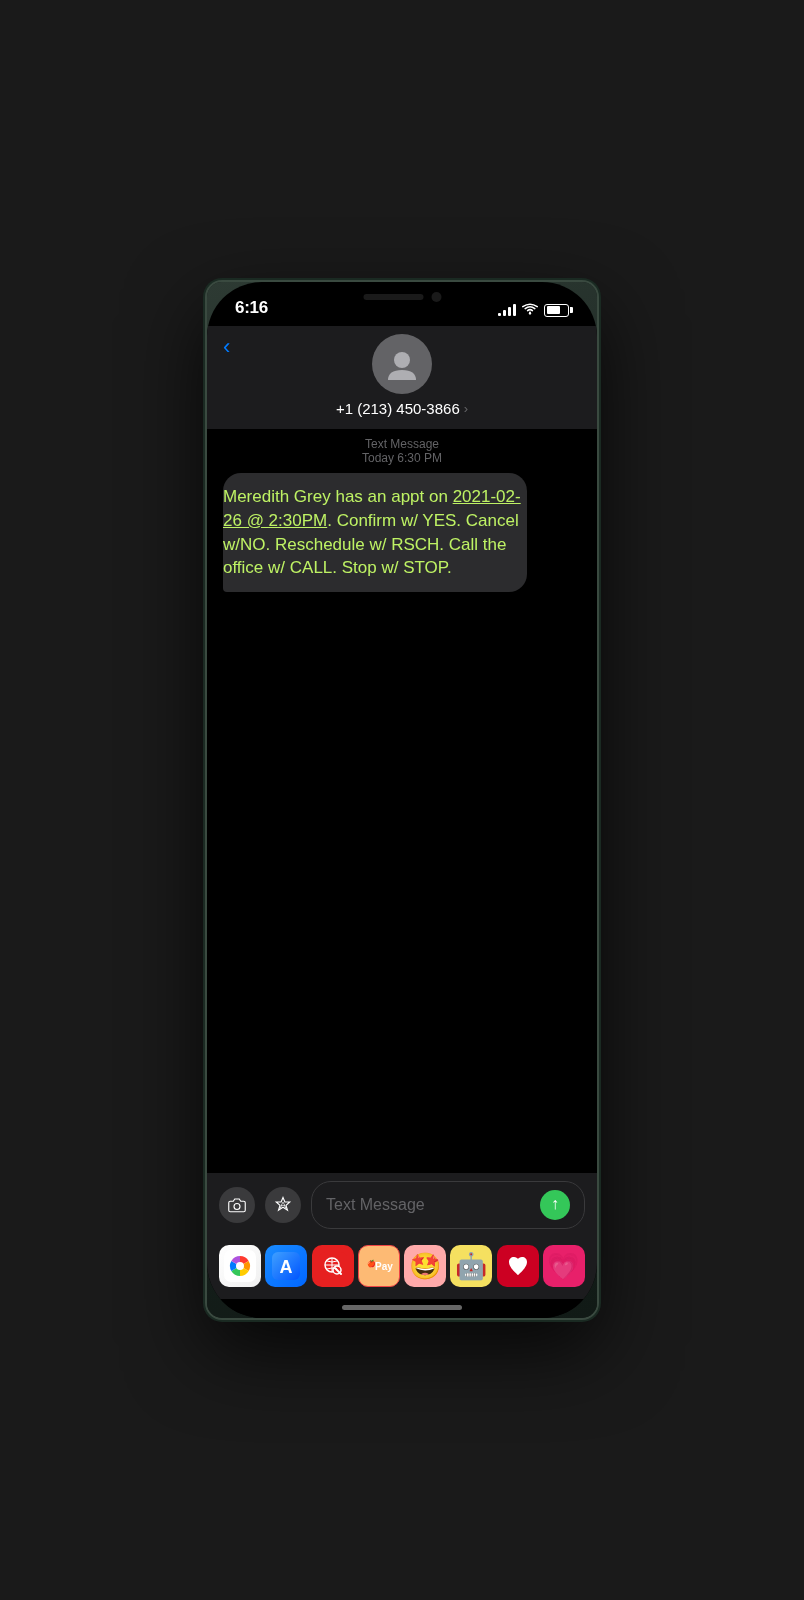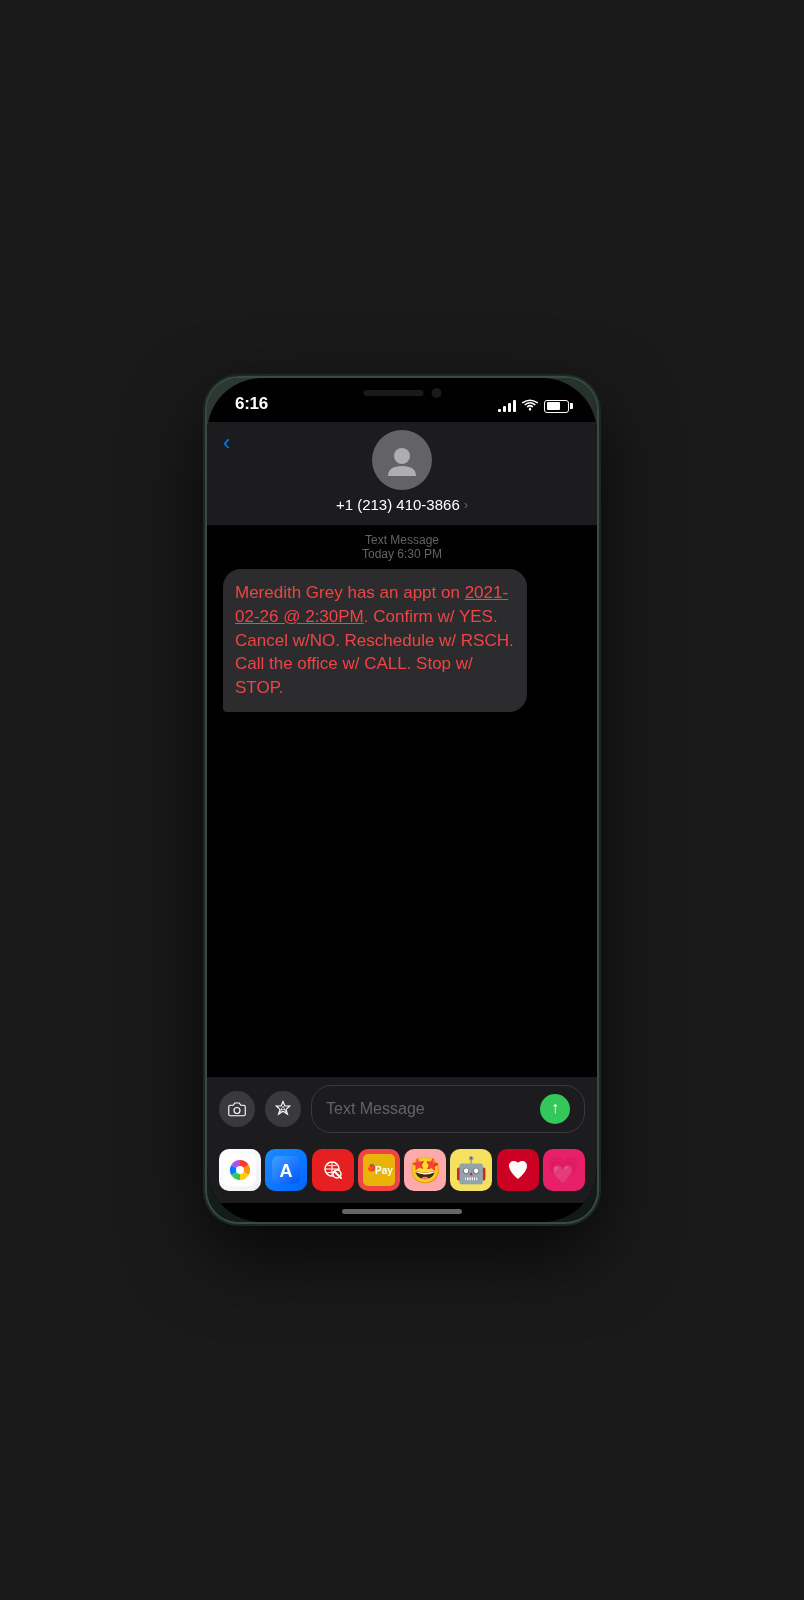--- a/index.html
+++ b/index.html
@@ -6,23 +6,23 @@
     body {
       background: #1a1a1a;
       display: flex;
       justify-content: center;
       align-items: center;
       min-height: 100vh;
       font-family: -apple-system, BlinkMacSystemFont, 'SF Pro Text', 'Helvetica Neue', sans-serif;
     }
     .phone-outer {
       width: 390px;
-      height: 844px;
+      height: 1036px;
       background: linear-gradient(160deg, #2d3a33 0%, #1a2420 40%, #111a16 100%);
-      border-radius: 32px;
+      border-radius: 15px;
       position: relative;
       box-shadow:
         0 0 0 2px #3a4a40,
         0 0 0 4px #1a2a22,
         0 30px 80px rgba(0,0,0,0.8);
       overflow: hidden;
       display: flex;
       flex-direction: column;
     }
     
@@ -203,23 +203,23 @@
       flex-direction: column;
     }
     .timestamp-label {
       text-align: center;
       color: #636366;
       font-size: 12px;
       margin-bottom: 8px;
     }
     .message-bubble {
       background: #2c2c2e;
-      color: #ef4444;
+      color: #bef264;
       border-radius: 18px 18px 18px 4px;
-      padding: 12px 12px;
+      padding: 12px 0;
       max-width: 85%;
       align-self: flex-start;
       font-size: 17px;
       line-height: 1.4;
     }
     .message-bubble .underlined {
       text-decoration: underline;
     }
     
     .toolbar-area {
@@ -352,21 +352,21 @@
 
     <div class="header">
       <div class="back-button">‹</div>
       <div class="avatar-container">
         <svg width="36" height="36" viewBox="0 0 36 36">
           <circle cx="18" cy="14" r="8" fill="#aeaeb2"></circle>
           <path d="M4 34 Q4 24 18 24 Q32 24 32 34" fill="#aeaeb2"></path>
         </svg>
       </div>
       <div class="contact-name">
-        <span>+1 (213) 410-3866</span>
+        <span>+1 (213) 450-3866</span>
         <span class="chevron-icon">›</span>
       </div>
     </div>
 
     <div class="chat-area">
       <div class="timestamp-label">
         <span>Text Message</span><br>
         <span>Today 6:30 PM</span>
       </div>
       <div class="message-bubble">
@@ -433,21 +433,21 @@
           <rect width="28" height="28" rx="6" fill="#e62020"></rect>
           <circle cx="13" cy="13" r="7" stroke="white" stroke-width="1.5" fill="none"></circle>
           <circle cx="18" cy="18" r="4" fill="#e62020" stroke="white" stroke-width="1.5"></circle>
           <line x1="16" y1="16" x2="22" y2="22" stroke="white" stroke-width="2" stroke-linecap="round"></line>
           <line x1="13" y1="6" x2="13" y2="20" stroke="white" stroke-width="1"></line>
           <line x1="6" y1="13" x2="20" y2="13" stroke="white" stroke-width="1"></line>
           <path d="M8 9 Q13 11 18 9" stroke="white" stroke-width="1" fill="none"></path>
           <path d="M8 17 Q13 15 18 17" stroke="white" stroke-width="1" fill="none"></path>
         </svg>
       </div>
-      <div class="dock-app" style="background:#eab308; border:5px solid #ef4444;">
+      <div class="dock-app" style="background:#fdba74; border:1px solid #ef4444;">
         <svg width="32" height="20" viewBox="0 0 32 20">
           <text x="4" y="10" font-size="7" fill="white" font-family="sans-serif">🍎</text>
           <text x="12" y="14" font-size="10" fill="white" font-family="sans-serif" font-weight="bold">Pay</text>
         </svg>
       </div>
       <div class="dock-app" style="background:#ffaaaa; border-radius:10px;">
         <span style="font-size:26px;">🤩</span>
       </div>
       <div class="dock-app" style="background:#f5e060; border-radius:10px;">
         <span style="font-size:26px;">🤖</span>

